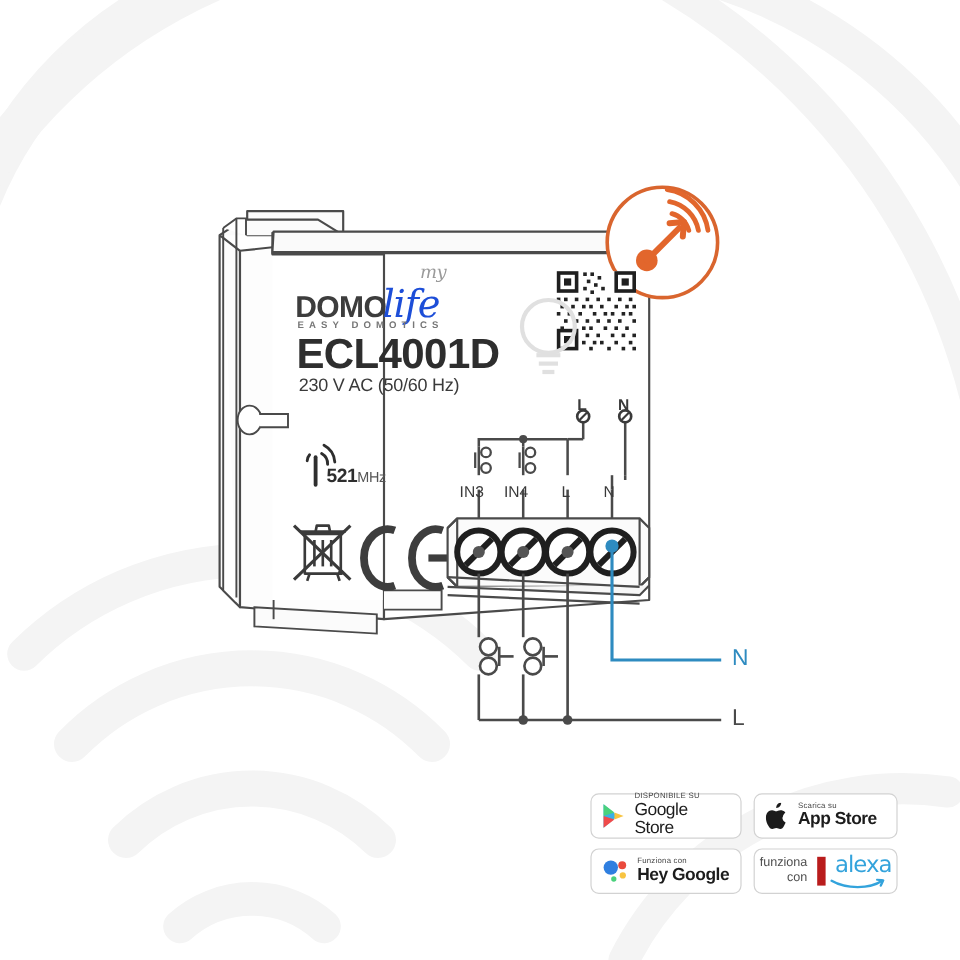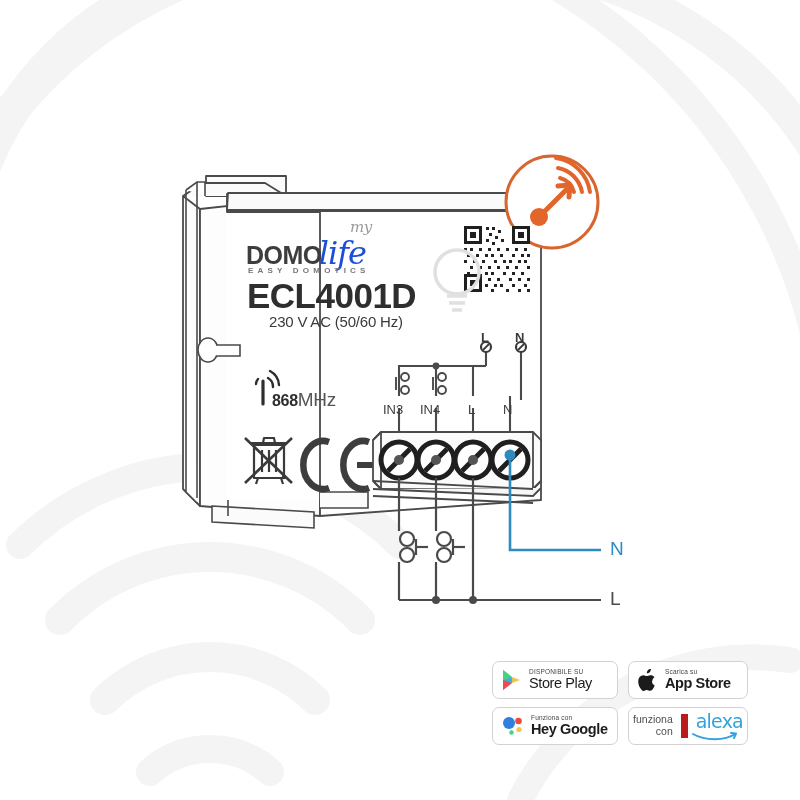--- a/index.html
+++ b/index.html
@@ -47,27 +47,27 @@
   .logo-tag {
     position: absolute; left: 2px; top: 42px;
     font-size: 8px; color: #777; letter-spacing: 4.2px; font-weight: bold;
   }
   .model-name {
     left: 247px; top: 276px;
     font-size: 35px; font-weight: bold; color: #2e2e2e; letter-spacing: -0.5px;
   }
   .model-volt {
     left: 249px; top: 313px;
-    font-size: 15px; color: #3a3a3a; letter-spacing: -0.2px; margin-left: 20px;
+    font-size: 15px; color: #3a3a3a; letter-spacing: -0.2px;
   }
   .freq-label {
     left: 272px; top: 389px;
     font-size: 16px; color: #2e2e2e; font-weight: bold; letter-spacing: -0.3px;
   }
-  .freq-unit { font-size: 19px; font-weight: normal; color: #555; }
+  .freq-unit { font-size: 12px; font-weight: normal; color: #555; }
 
   
   .wl { position: absolute; font-size: 13px; color: #3a3a3a; }
   .wl-in3 { left: 383px; top: 402px; }
   .wl-in4 { left: 420px; top: 402px; }
   .wl-l   { left: 468px; top: 402px; }
   .wl-n   { left: 503px; top: 402px; }
   .wl-top-l { left: 481px; top: 330px; font-weight: bold; font-size: 13px; }
   .wl-top-n { left: 515px; top: 330px; font-weight: bold; font-size: 13px; }
   .wl-out-n { left: 610px; top: 538px; font-size: 19px; color: #2e8bc0; }
@@ -403,21 +403,21 @@
         <span class="logo-life">life</span>
       </span>
       <span class="logo-tag">EASY DOMOTICS</span>
     </div>
 
     <div class="face-text model-name">ECL4001D</div>
 
     <div class="face-text model-volt">230 V AC  (50/60 Hz)</div>
 
     <div class="face-text freq-label">
-      <span>868</span><span class="freq-unit">MHz</span>
+      <span>521</span><span class="freq-unit">MHz</span>
     </div>
 
     <div class="wl wl-in3">IN3</div>
     <div class="wl wl-in4">IN4</div>
     <div class="wl wl-l">L</div>
     <div class="wl wl-n">N</div>
 
     <div class="wl wl-top-l">L</div>
     <div class="wl wl-top-n">N</div>
 
@@ -430,21 +430,21 @@
     <div class="badge badge-gplay">
       <svg width="20" height="22" viewBox="0 0 20 22">
         <path d="M1 1 L13 11 L1 21 Z" fill="#3ab0e8"></path>
         <path d="M1 1 L13 11 L1 21 Z" fill="none"></path>
         <path d="M1 1 L10.2 8 L1 11 Z" fill="#4ad17c"></path>
         <path d="M1 11 L10.2 14 L1 21 Z" fill="#f04a4a"></path>
         <path d="M10.2 8 L18 11 L10.2 14 Z" fill="#f8c441"></path>
       </svg>
       <span class="badge-txt">
         <span class="badge-small">DISPONIBILE SU</span>
-        <span class="badge-big thin">Store Play</span>
+        <span class="badge-big thin">Google Store</span>
       </span>
     </div>
 
     <div class="badge badge-appstore">
       <svg width="20" height="23" viewBox="0 0 20 23">
         <path d="M14.3 12.1c0-2.6 2.1-3.8 2.2-3.9-1.2-1.8-3.1-2-3.8-2-1.6-.2-3.1.9-3.9.9-.8 0-2.1-.9-3.4-.9-1.8 0-3.4 1-4.3 2.6-1.8 3.2-.5 7.9 1.3 10.5.9 1.3 1.9 2.7 3.2 2.6 1.3-.05 1.8-.83 3.3-.83 1.5 0 2 .83 3.3.8 1.4 0 2.3-1.3 3.1-2.6.98-1.5 1.4-2.9 1.4-3-.03-.02-2.7-1-2.7-4.1z" fill="#1b1b1b"></path>
         <path d="M11.9 2.9c.7-.85 1.2-2 1-3.2-1 .05-2.3.7-3 1.5-.65.75-1.2 1.9-1.05 3.05 1.1.08 2.3-.55 3.05-1.35z" fill="#1b1b1b"></path>
       </svg>
       <span class="badge-txt">
         <span class="badge-small">Scarica su</span>

